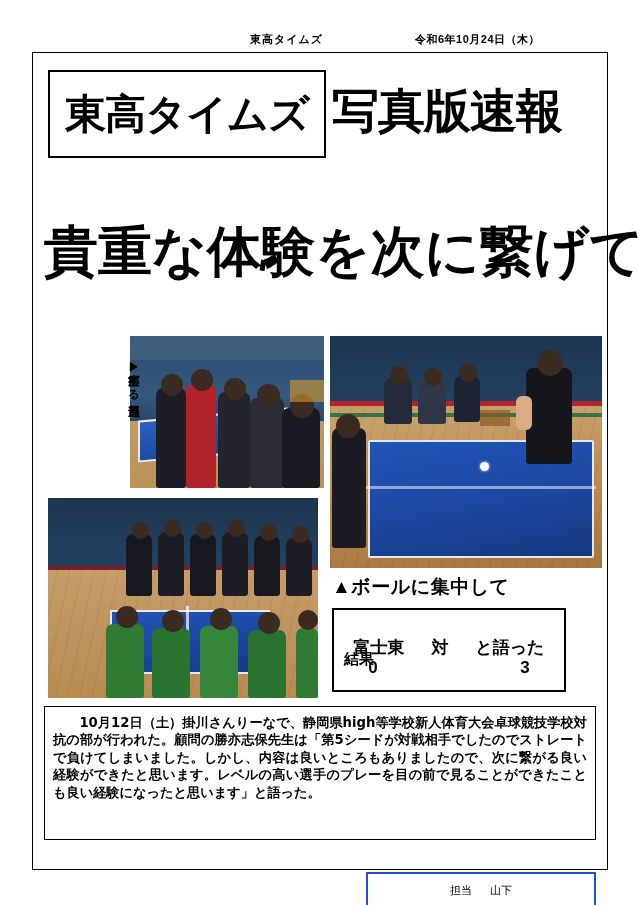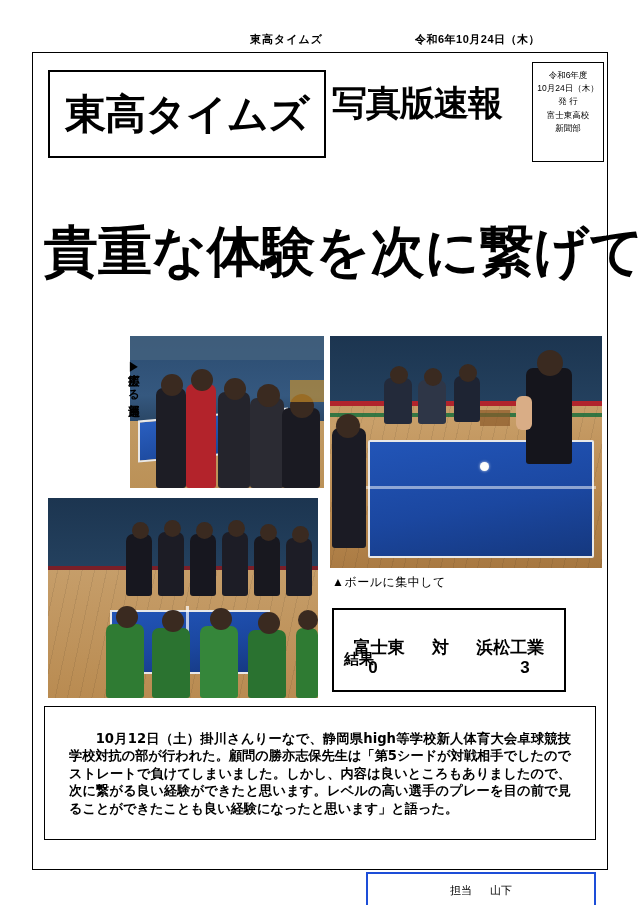--- a/index.html
+++ b/index.html
@@ -82,21 +82,21 @@
     font-size: 41px;
     letter-spacing: -1px;
     white-space: nowrap;
   }
   .masthead-sub {
     position: absolute;
     left: 284px;
     top: 22px;
     font-family: "DejaVu Sans", sans-serif;
     font-weight: bold;
-    font-size: 35px;
+    font-size: 47px;
     letter-spacing: -1px;
     white-space: nowrap;
   }
   .info-box {
     position: absolute;
     left: 532px;
     top: 62px;
     width: 72px;
     height: 100px;
     border: 1px solid #000;
@@ -198,22 +198,22 @@
     font-weight: bold;
     line-height: 1.12;
     writing-mode: vertical-rl;
     text-orientation: upright;
     letter-spacing: 1px;
   }
   .cap-2 {
     position: absolute;
     left: 332px;
     top: 574px;
-    font-size: 12px;
-    font-weight: normal;
+    font-size: 19px;
+    font-weight: bold;
     letter-spacing: 0.5px;
   }
 
   
   .result-box {
     position: absolute;
     left: 332px;
     top: 608px;
     width: 234px;
     height: 84px;
@@ -266,21 +266,21 @@
     border: 1px solid #000;
     box-sizing: border-box;
     padding: 7px 8px 6px 8px;
     font-family: "DejaVu Sans", sans-serif;
     font-size: 13.2px;
     line-height: 1.32;
     font-weight: bold;
     text-align: justify;
   }
   .article p {
-    margin: 16px;
+    margin: 0;
     text-indent: 1em;
   }
 
   
   .footer-box {
     position: absolute;
     left: 366px;
     top: 872px;
     width: 230px;
     height: 36px;
@@ -305,27 +305,20 @@
 
   <div class="frame"></div>
 
   <div class="masthead">
     <div class="masthead-box">
       <span class="masthead-title">東高タイムズ</span>
     </div>
     <span class="masthead-sub">写真版速報</span>
   </div>
 
-  <div class="info-box">
-    <div>令和6年度</div>
-    <div>10月24日（木）</div>
-    <div>発 行</div>
-    <div>富士東高校</div>
-    <div>新聞部</div>
-  </div>
 
   <div class="headline">貴重な体験を次に繋げて</div>
 
   <div class="photo photo-1">
     <div class="floor" style="background:linear-gradient(180deg,#c8a572 0%,#bb9157 100%);"></div>
     <div class="wall" style="height:56%; background:linear-gradient(180deg,#2b4c70 0%,#35587f 70%,#2a4766 100%);"></div>
     <div style="position:absolute;left:0;top:0;width:100%;height:16%;background:#45637f;opacity:.75;"></div>
     <div class="tt-table" style="left:8px; top:78px; width:150px; height:42px; transform:skewY(-5deg); background:linear-gradient(170deg,#2a5fc0,#17408e);"></div>
     <div class="tt-net" style="left:70px; top:74px; width:4px; height:44px;"></div>
 
@@ -402,21 +395,21 @@
     <div class="head" style="left:210px; top:114px; width:22px; height:22px;"></div>
     <div class="person" style="left:248px; top:130px; width:22px; height:70px; background:#2f7b33;"></div>
     <div class="head" style="left:250px; top:112px; width:20px; height:20px;"></div>
   </div>
 
   <div class="result-box">
     <div class="result-title">結果</div>
     <div class="result-row">
       <span>富士東</span>
       <span>対</span>
-      <span>浜松工業</span>
+      <span>と語った</span>
     </div>
     <div class="result-scores">
       <span>0</span>
       <span class="rs-spacer"></span>
       <span>3</span>
     </div>
   </div>
 
   <div class="article">
     <p>　10月12日（土）掛川さんりーなで、静岡県high等学校新人体育大会卓球競技学校対抗の部が行われた。顧問の勝亦志保先生は「第5シードが対戦相手でしたのでストレートで負けてしまいました。しかし、内容は良いところもありましたので、次に繋がる良い経験ができたと思います。レベルの高い選手のプレーを目の前で見ることができたことも良い経験になったと思います」と語った。</p>

